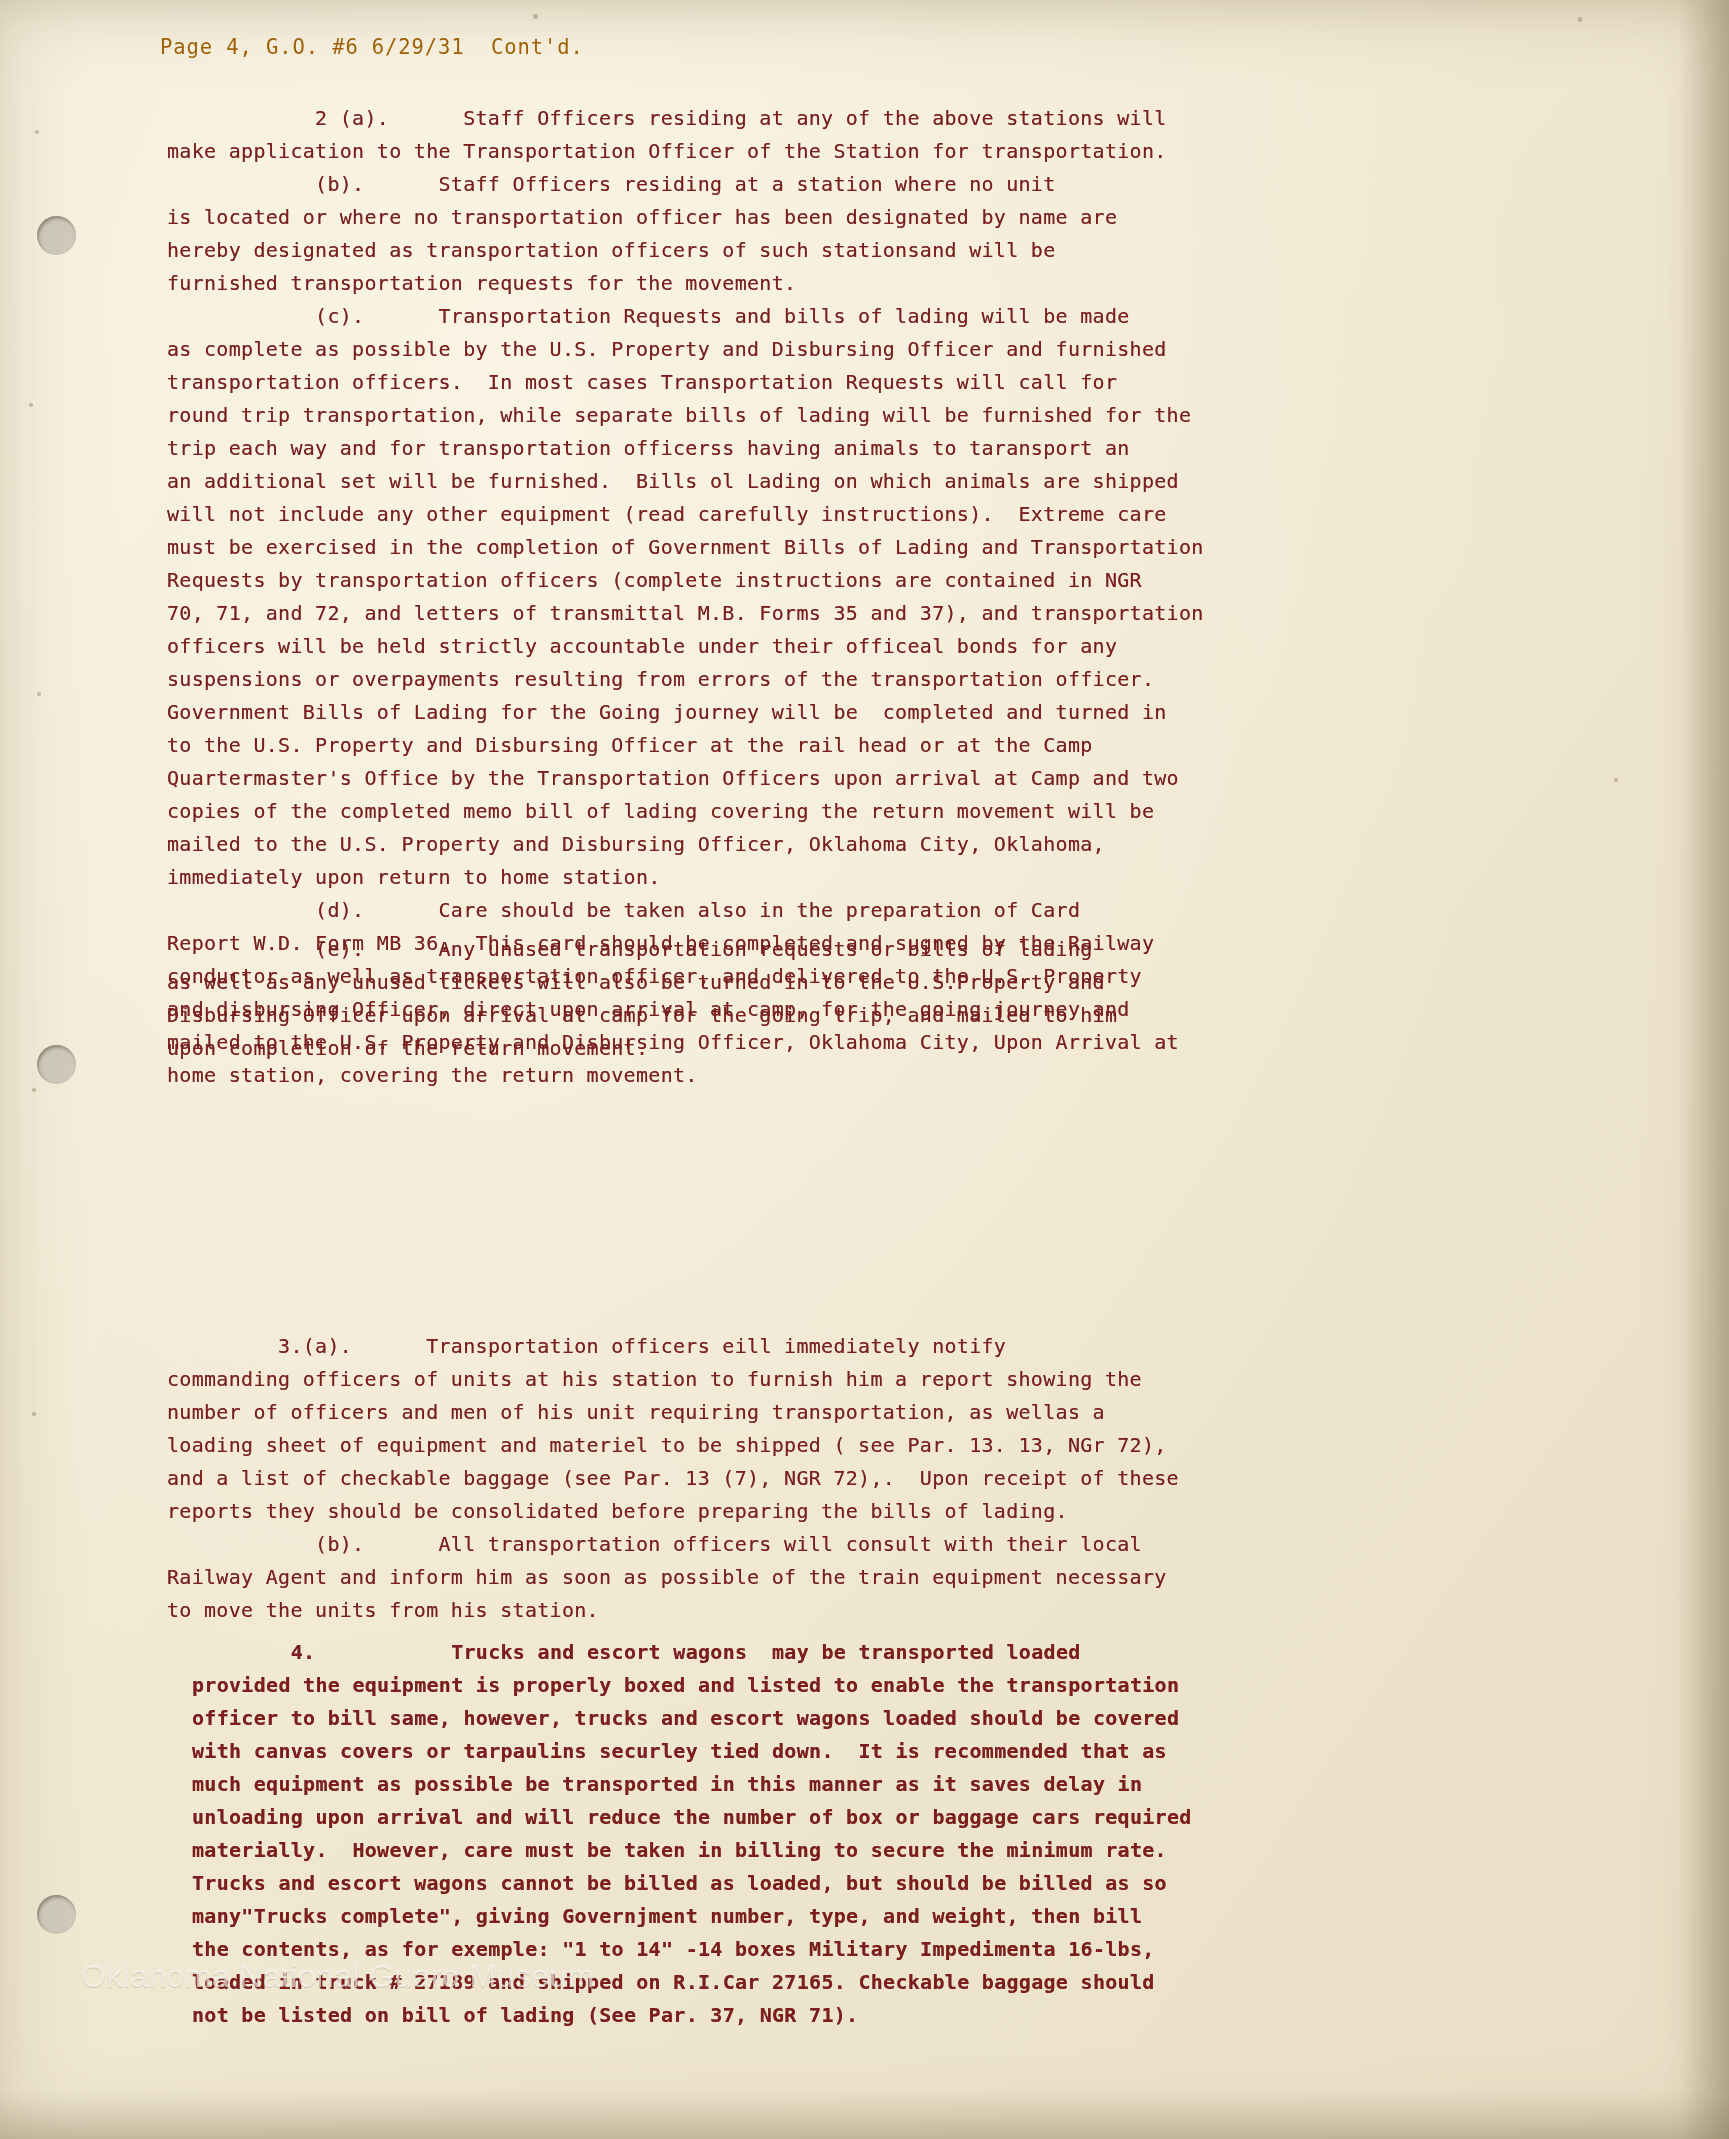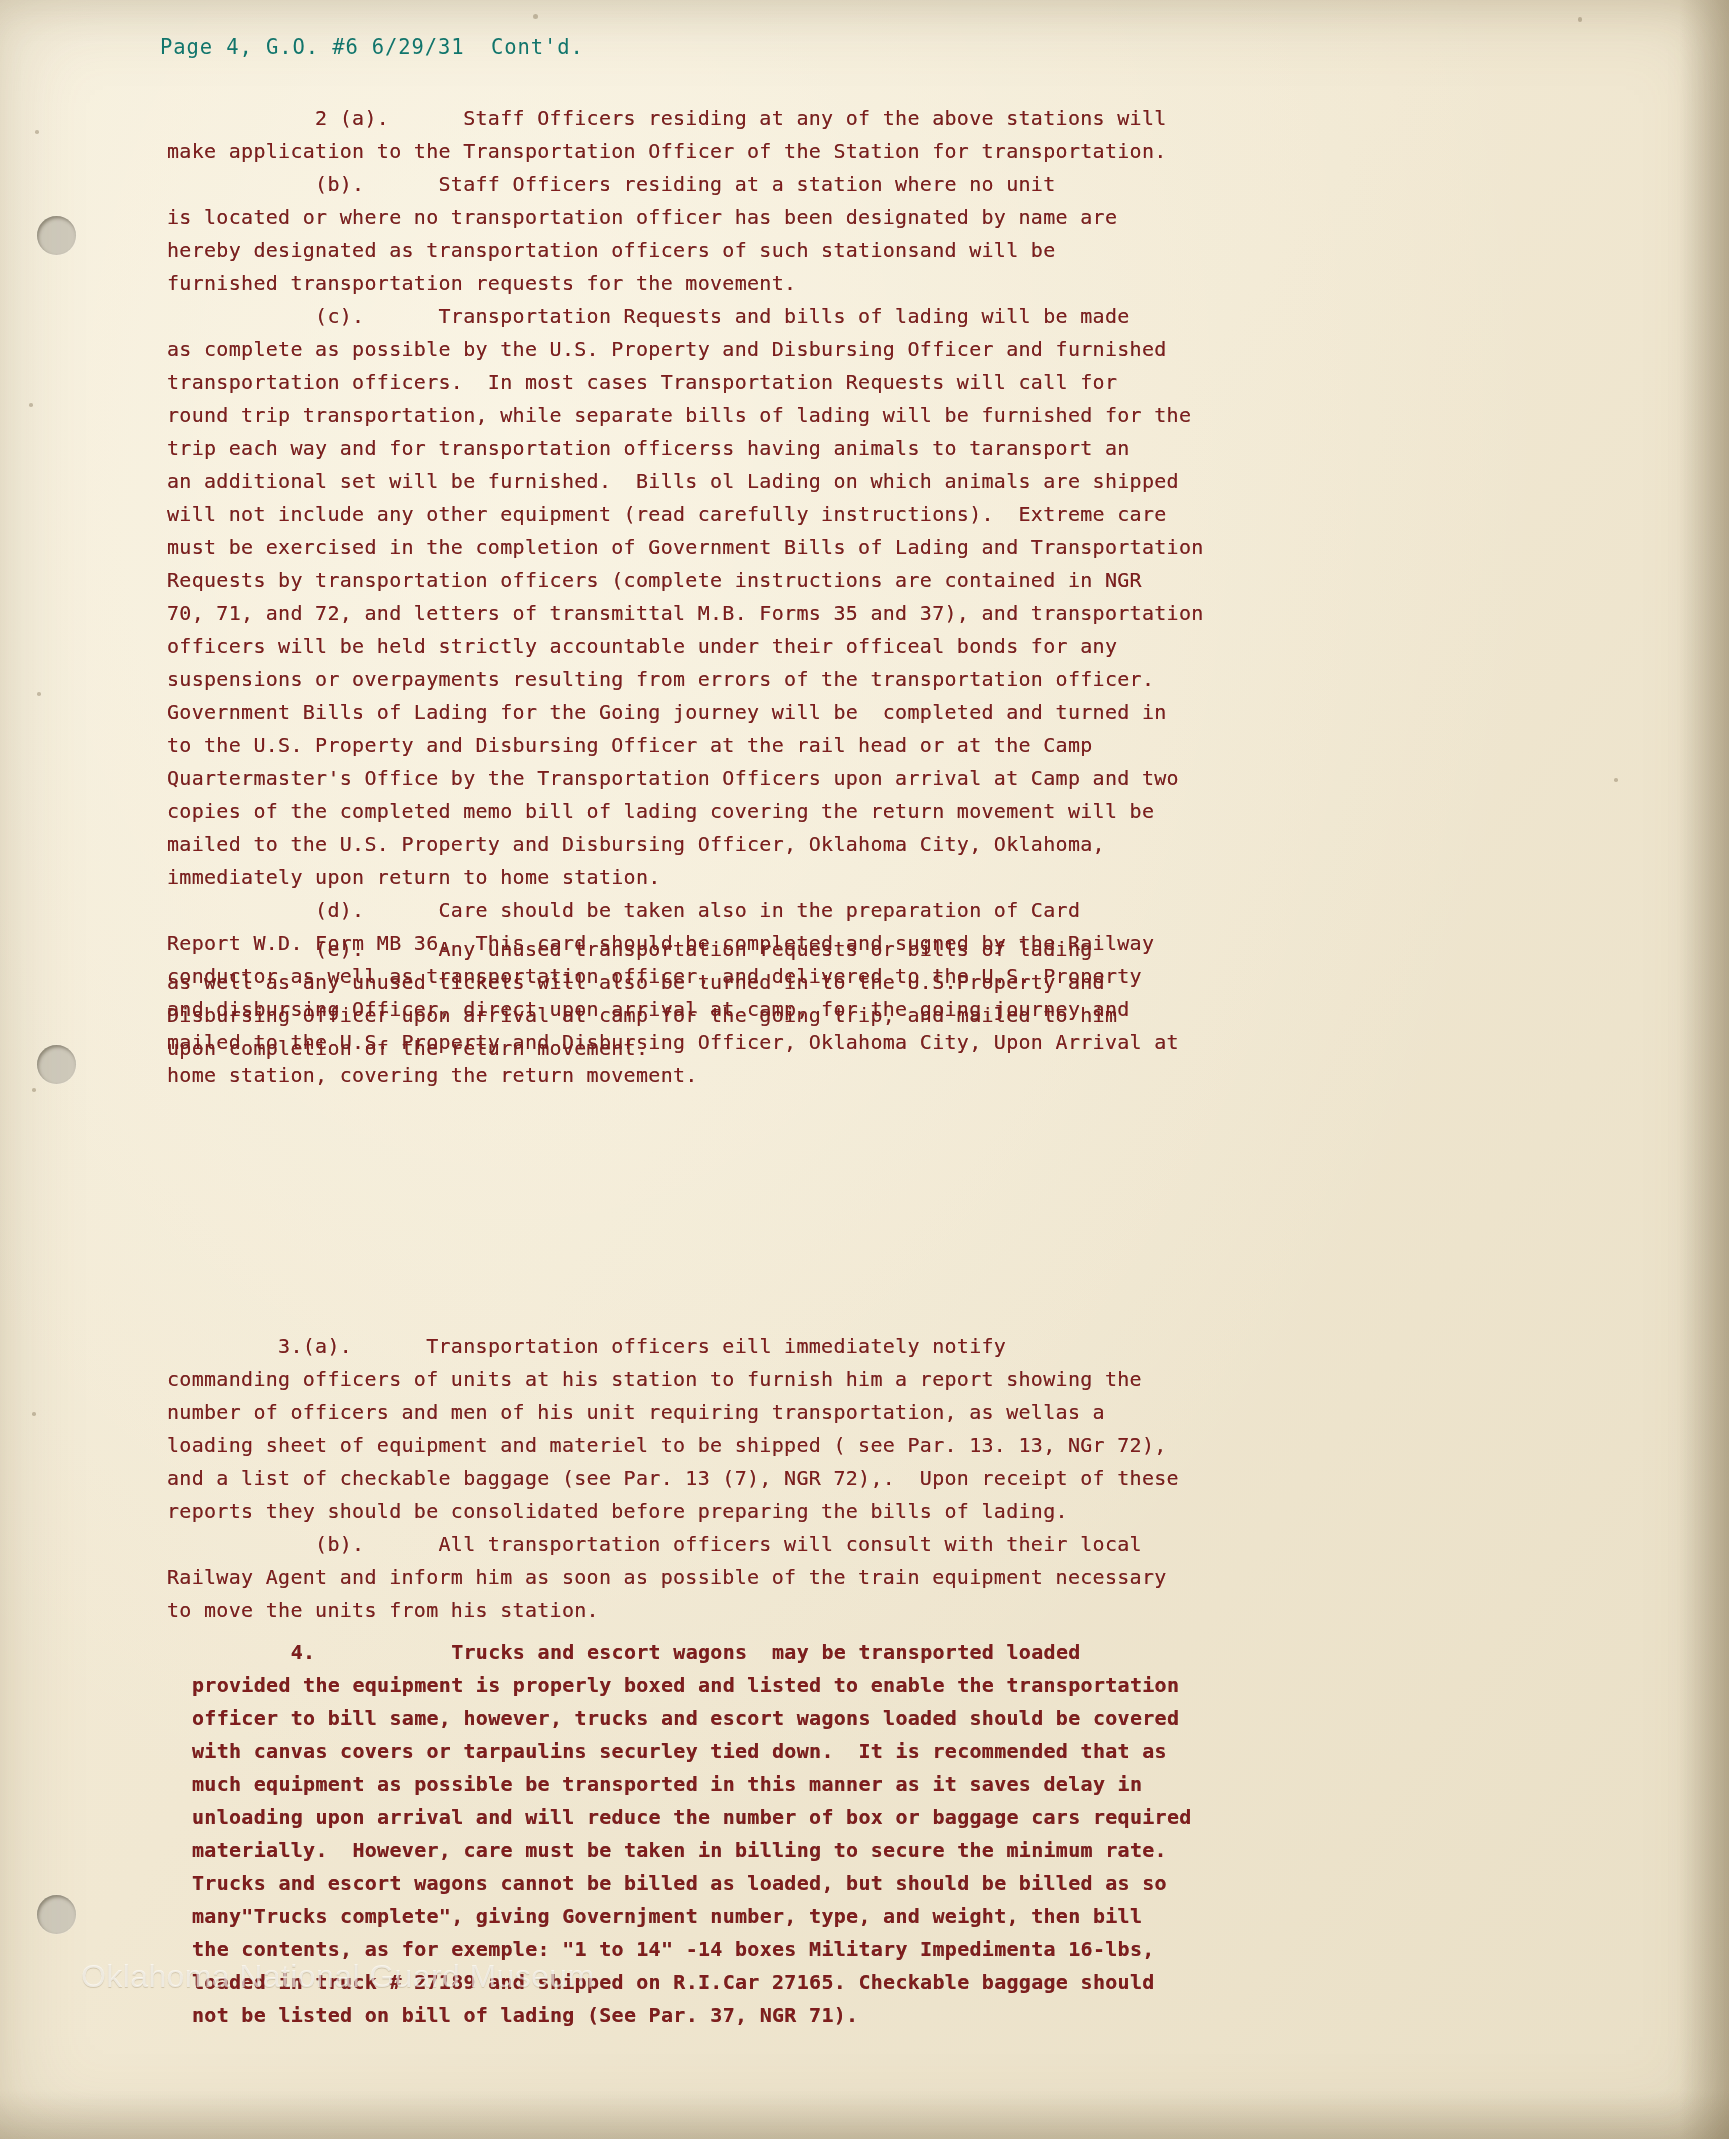--- a/index.html
+++ b/index.html
@@ -64,21 +64,21 @@
     border-radius: 50%;
   }
 
   .header-line {
     position: absolute;
     left: 160px;
     top: 35px;
     font-family: "DejaVu Sans Mono", "Liberation Mono", monospace;
     font-size: 20.5px;
     letter-spacing: 0.9px;
-    color: #0f766e;
+    color: #a16207;
     white-space: pre;
   }
 
   .body-block {
     position: absolute;
     left: 167px;
     width: 1412px;
     white-space: pre-wrap;
     font-family: "DejaVu Sans Mono", "Liberation Mono", monospace;
     font-size: 20px;

